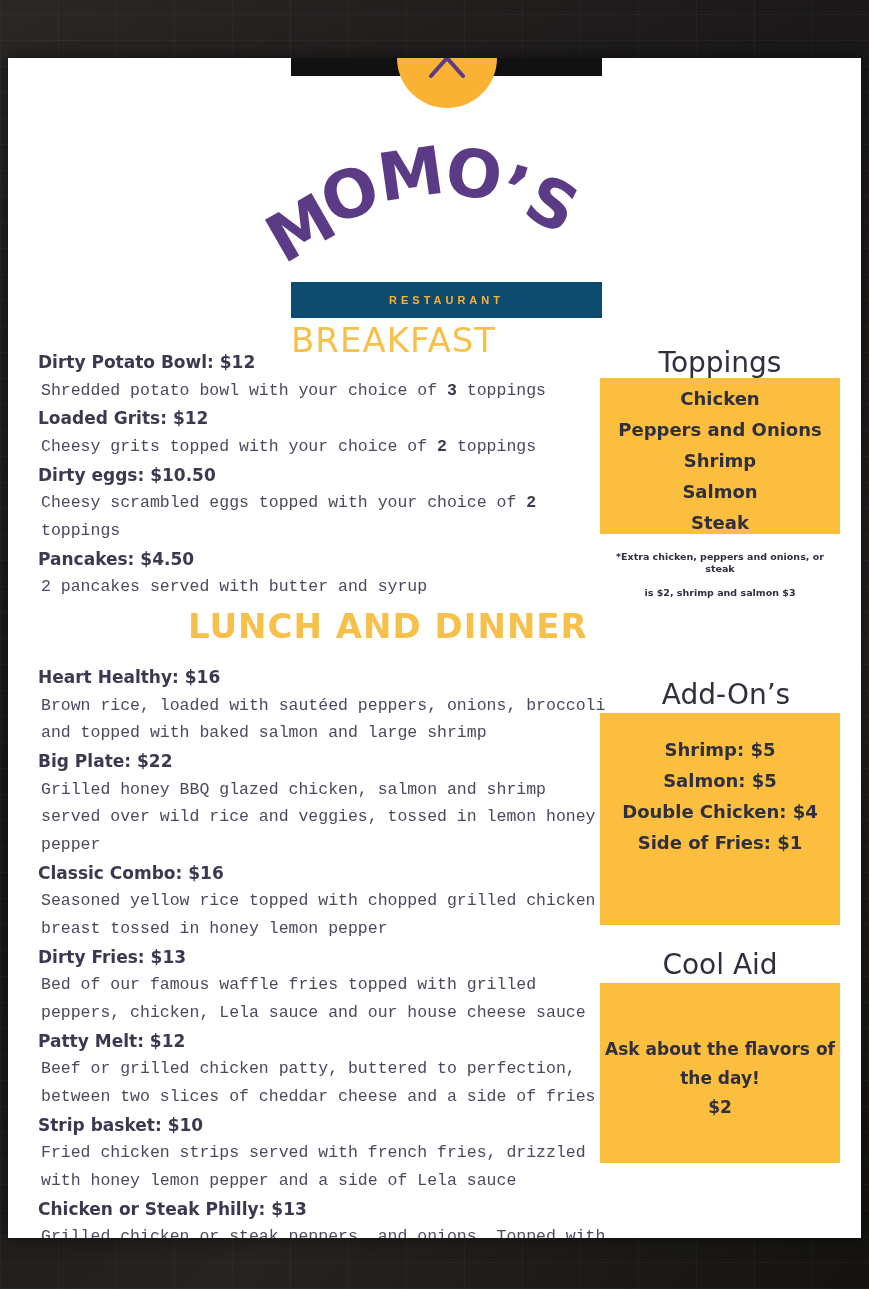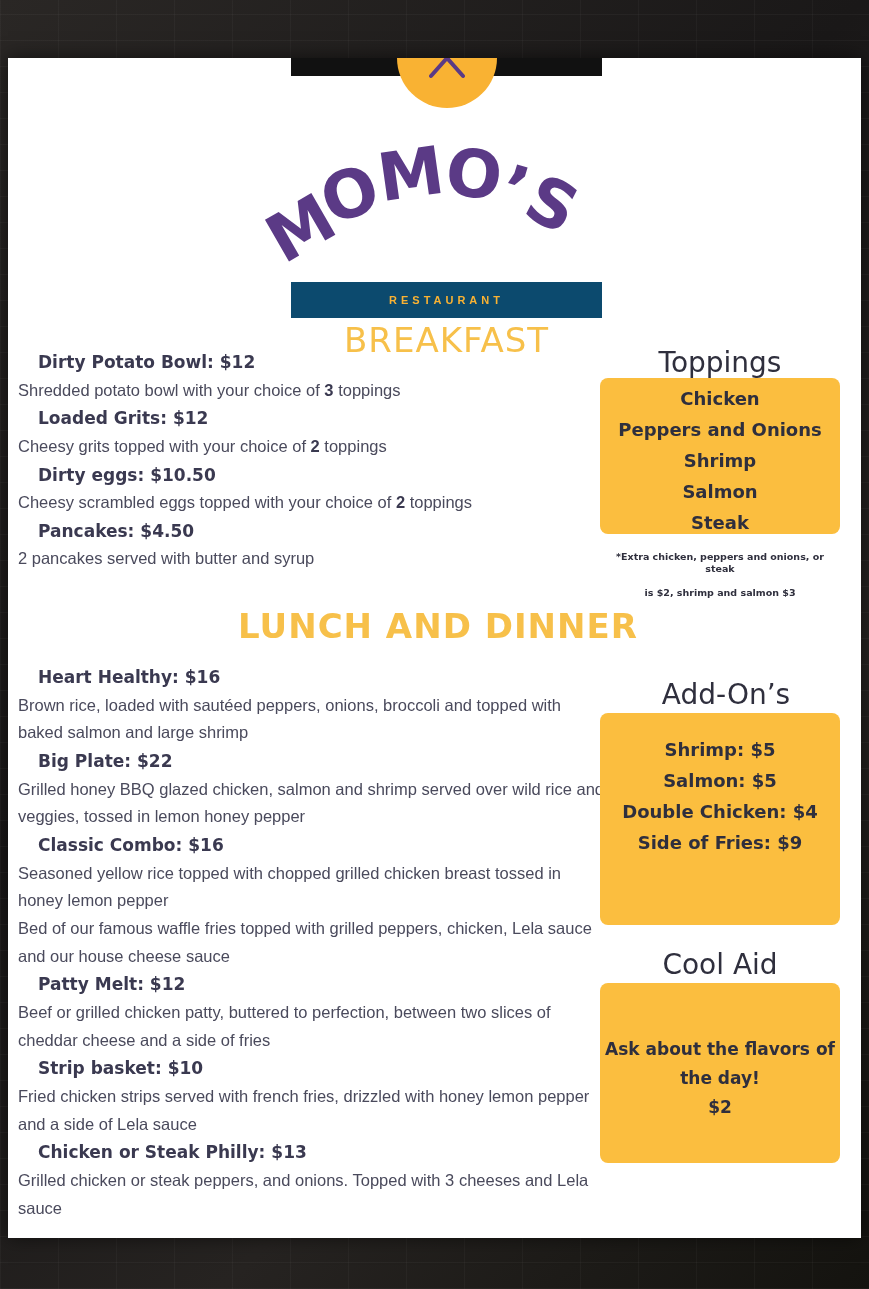--- a/index.html
+++ b/index.html
@@ -88,21 +88,20 @@
     color: #f9b233;
     display: flex;
     align-items: center;
     justify-content: center;
     letter-spacing: 4px;
     font-size: 11px;
     font-weight: bold;
   }
 
   .section-title {
-    text-align: center;
     color: #f7c04a;
     font-size: 34px;
     font-family: "DejaVu Sans", sans-serif;
     letter-spacing: 1px;
     font-weight: 400;
   }
 
   #breakfast-title {
     position: absolute;
     left: 283px;
@@ -134,40 +133,40 @@
     font-weight: bold;
     color: #3a3950;
     line-height: 1.68;
     font-family: "DejaVu Sans", sans-serif;
     margin-left: 20px;
   }
   .item-desc {
     font-size: 16.5px;
     color: #4a4a5c;
     line-height: 1.68;
-    font-family: Liberation Sans, sans-serif;
+    font-family: Liberation Mono, monospace;
+    margin-left: 23px;
   }
   .item-desc b { color: #3a3950; }
 
   
   .right-title {
     position: absolute;
     color: #2f2f3d;
     font-size: 28px;
     font-family: "DejaVu Sans", sans-serif;
     text-align: center;
     width: 240px;
   }
   .box {
     position: absolute;
     background: #fbbe3f;
     color: #2f2f3d;
     text-align: center;
     font-family: "DejaVu Sans", sans-serif;
-    border-radius: 8px;
   }
   .box .line {
     font-size: 18px;
     font-weight: bold;
     line-height: 1.72;
   }
   .box .note {
     font-size: 9.5px;
     font-weight: bold;
     line-height: 1.25;
@@ -252,20 +251,21 @@
       </div>
       <div class="item">
         <div class="item-name">Big Plate: $22</div>
         <div class="item-desc">Grilled honey BBQ glazed chicken, salmon and shrimp served over wild rice and veggies, tossed in lemon honey pepper</div>
       </div>
       <div class="item">
         <div class="item-name">Classic Combo: $16</div>
         <div class="item-desc">Seasoned yellow rice topped with chopped grilled chicken breast tossed in honey lemon pepper</div>
       </div>
       <div class="item">
+        <div class="item-name">Dirty Fries: $13</div>
         <div class="item-desc">Bed of our famous waffle fries topped with grilled peppers, chicken, Lela sauce and our house cheese sauce</div>
       </div>
       <div class="item">
         <div class="item-name">Patty Melt: $12</div>
         <div class="item-desc">Beef or grilled chicken patty, buttered to perfection, between two slices of cheddar cheese and a side of fries</div>
       </div>
       <div class="item">
         <div class="item-name">Strip basket: $10</div>
         <div class="item-desc">Fried chicken strips served with french fries, drizzled with honey lemon pepper and a side of Lela sauce</div>
       </div>
@@ -284,21 +284,21 @@
       <div class="line">Steak</div>
       <div class="note">*Extra chicken, peppers and onions, or steak</div>
       <div class="note">is $2, shrimp and salmon $3</div>
     </div>
 
     <div id="addons-title" class="right-title">Add-On’s</div>
     <div id="addons-box" class="box">
       <div class="line">Shrimp: $5</div>
       <div class="line">Salmon: $5</div>
       <div class="line">Double Chicken: $4</div>
-      <div class="line">Side of Fries: $9</div>
+      <div class="line">Side of Fries: $1</div>
     </div>
 
     <div id="coolaid-title" class="right-title">Cool Aid</div>
     <div id="coolaid-box" class="box">
       <div class="coolaid-inner">
         <div class="line">Ask about the flavors of</div>
         <div class="line">the day!</div>
         <div class="line">$2</div>
       </div>
     </div>

